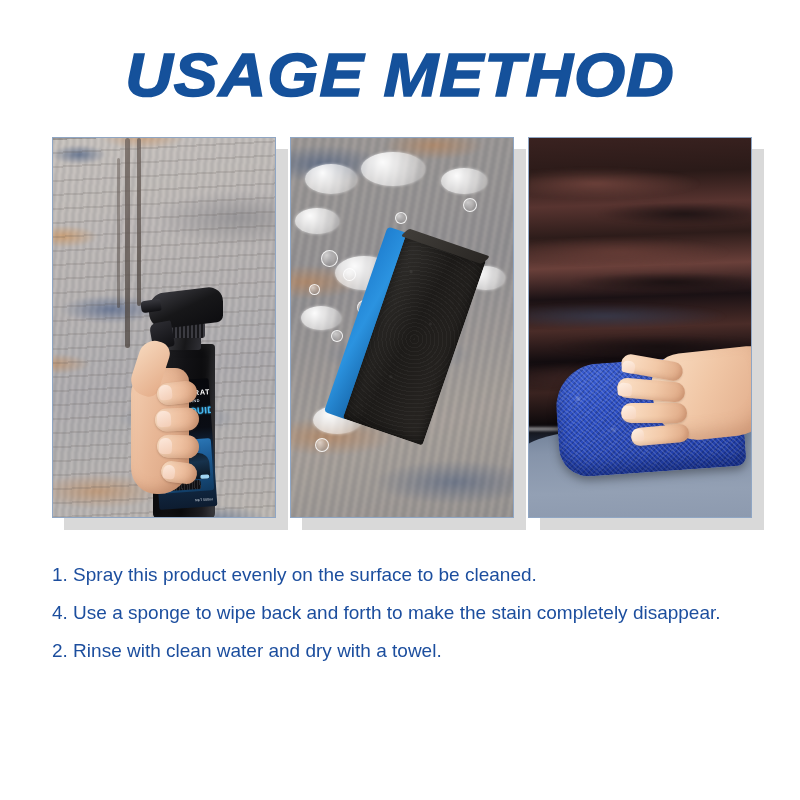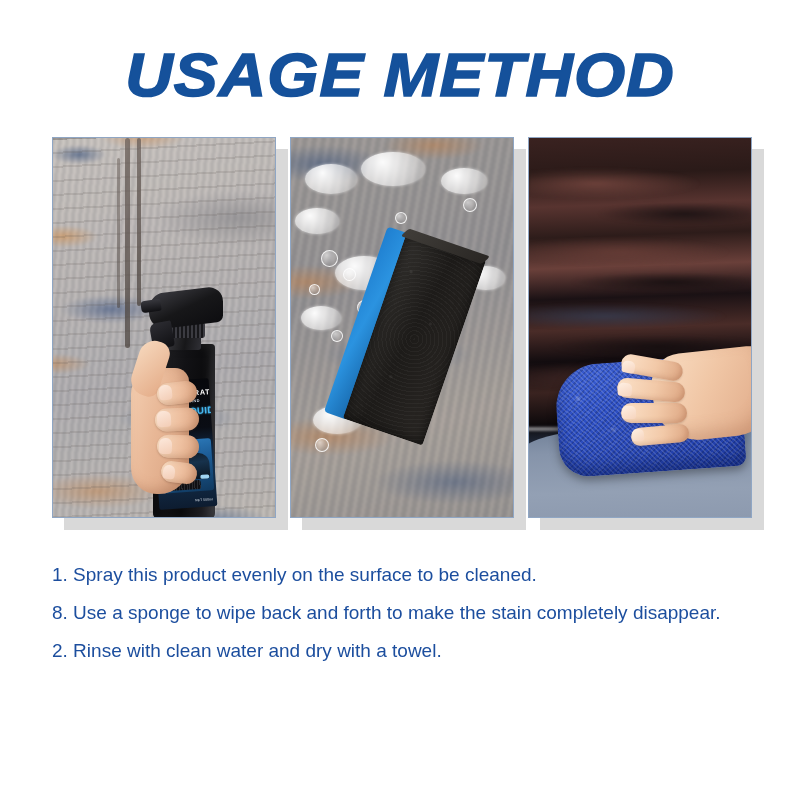--- a/index.html
+++ b/index.html
@@ -436,17 +436,17 @@
             <div class="n3" style="left:17px;top:85px;width:12px;height:12px;transform:rotate(-5deg);"></div>
           </div>
         </div>
       </div>
     </div>
 
   </div>
 
   <div class="steps">
     <div class="step-line">1. Spray this product evenly on the surface to be cleaned.</div>
-    <div class="step-line wrap">8. Use a sponge to wipe back and forth to make the stain completely disappear.</div>
+    <div class="step-line wrap">4. Use a sponge to wipe back and forth to make the stain completely disappear.</div>
     <div class="step-line">2. Rinse with clean water and dry with a towel.</div>
   </div>
 
 </div>
 
 </body></html>

